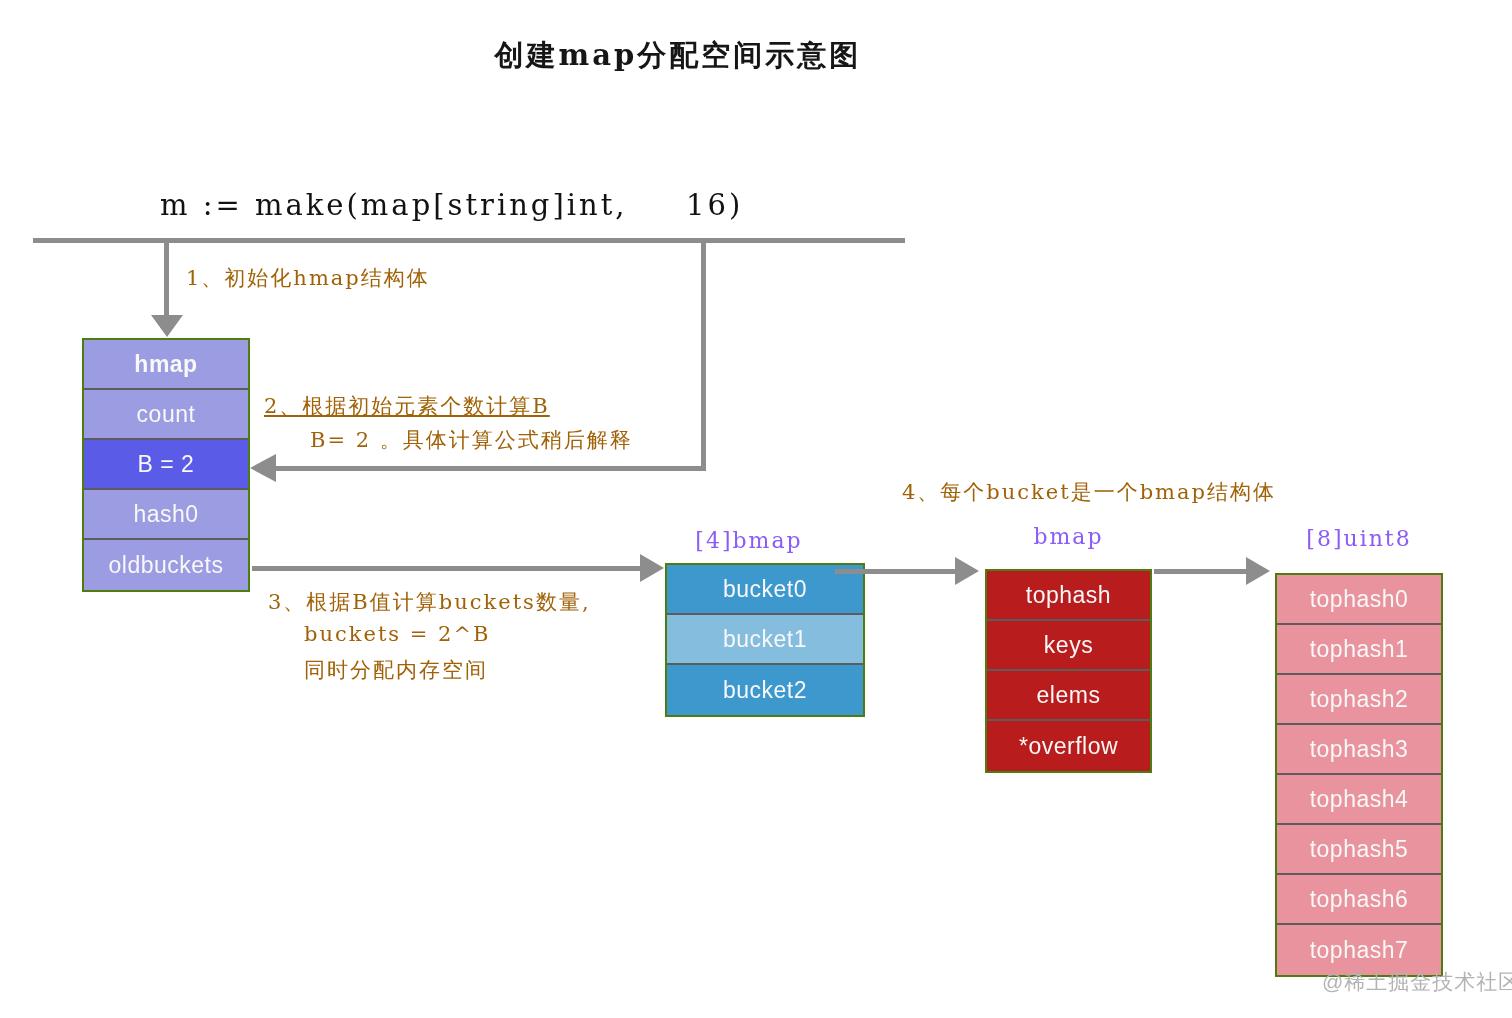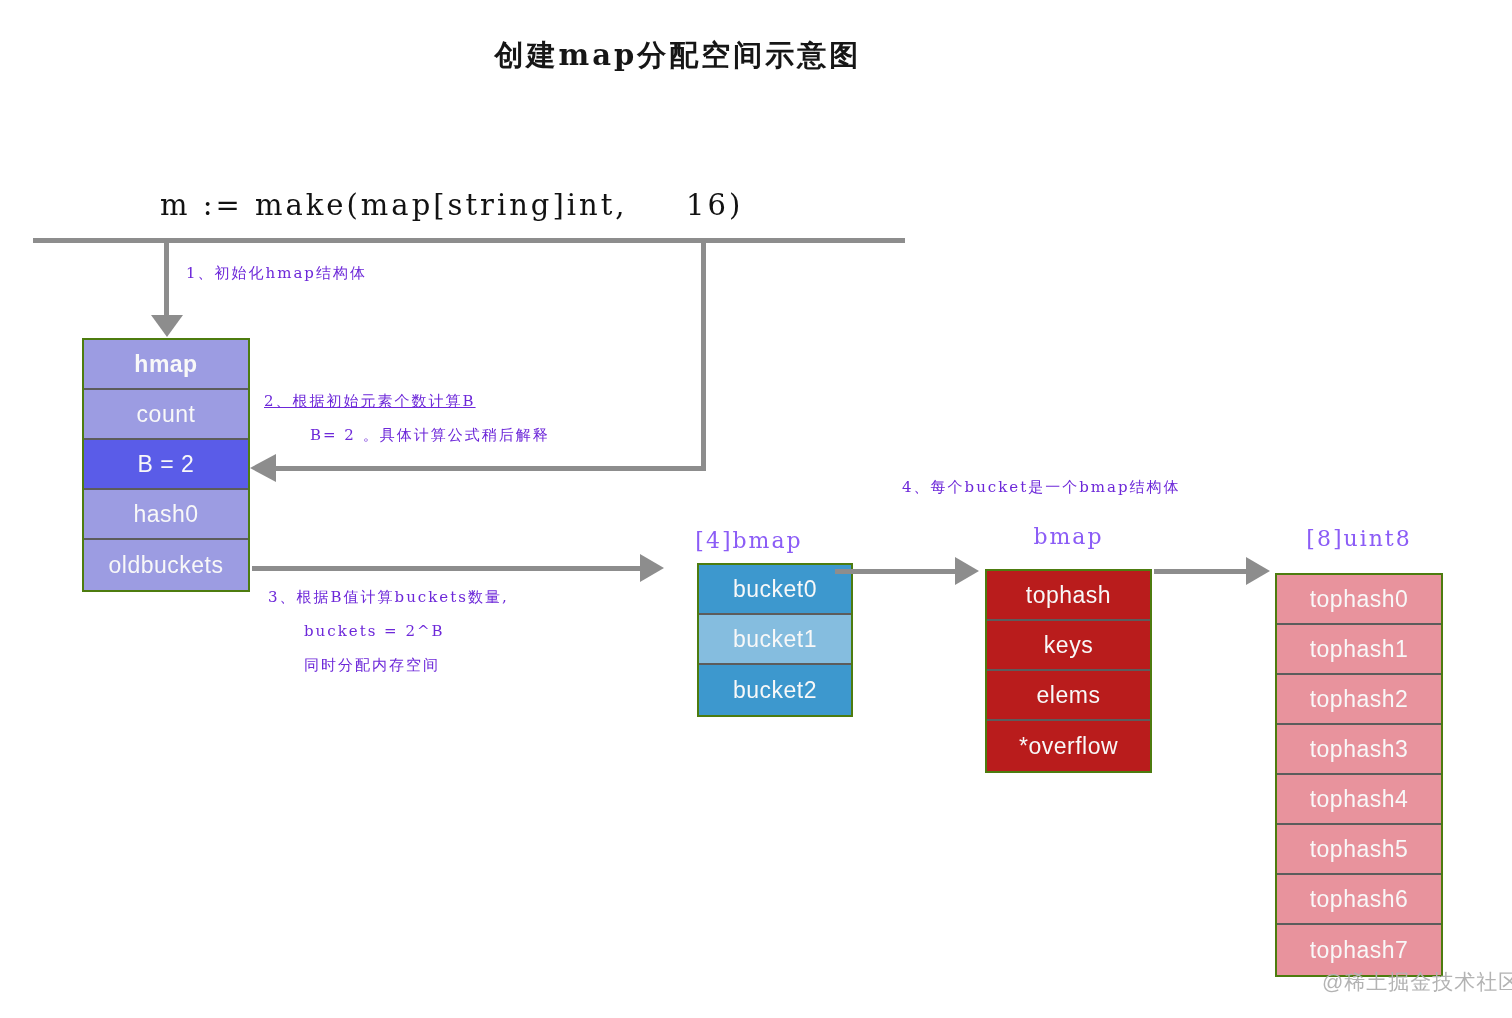--- a/index.html
+++ b/index.html
@@ -3,21 +3,21 @@
 <meta charset="utf-8">
 <style>
   html,body{margin:0;padding:0;background:#ffffff;}
   .canvas{position:relative;width:1512px;height:1018px;background:#ffffff;overflow:hidden;
           font-family:"Liberation Sans",sans-serif;}
   .abs{position:absolute;}
   .serif{font-family:"DejaVu Serif",serif;}
   .title{left:0;top:36px;width:1356px;text-align:center;font-size:29px;font-weight:bold;
          letter-spacing:3px;color:#161616;}
   .code{top:188px;font-size:29px;color:#121212;letter-spacing:3px;white-space:nowrap;}
-  .note{font-size:15px;color:#6d28d9;letter-spacing:2px;white-space:nowrap;}
+  .note{font-size:21px;color:#a16207;letter-spacing:2px;white-space:nowrap;}
   .line{background:#8d8d8d;}
   .struct{border:2px solid #4d7c0f;box-sizing:border-box;}
   .row{height:50px;display:flex;align-items:center;justify-content:center;
        color:#f8f8f8;font-size:23px;border-bottom:2px solid #5c5c5c;box-sizing:border-box;
        letter-spacing:0.5px;}
   .row:last-child{border-bottom:none;}
   .bold{font-weight:bold;}
   .c-pl{background:#9c9ce2;}
   .c-pd{background:#5a5ce8;}
   .c-bd{background:#3d98ce;}
@@ -67,21 +67,21 @@
   <div class="abs serif note" style="left:310px;top:426px;">B= 2 。具体计算公式稍后解释</div>
 
   <div class="abs line" style="left:252px;top:566px;width:390px;height:5px;"></div>
   <div class="abs ah ah-right" style="left:640px;top:554px;"></div>
 
   <div class="abs serif note" style="left:268px;top:588px;">3、根据B值计算buckets数量,</div>
   <div class="abs serif note" style="left:304px;top:622px;">buckets = 2^B</div>
   <div class="abs serif note" style="left:304px;top:656px;">同时分配内存空间</div>
 
   <div class="abs serif struct-label" style="left:665px;top:528px;width:168px;">[4]bmap</div>
-  <div class="abs struct" style="left:665px;top:563px;width:156px;margin-left:32px;">
+  <div class="abs struct" style="left:665px;top:563px;width:200px;">
     <div class="row c-bd">bucket0</div>
     <div class="row c-bl">bucket1</div>
     <div class="row c-bd">bucket2</div>
   </div>
 
   <div class="abs serif note" style="left:902px;top:478px;">4、每个bucket是一个bmap结构体</div>
 
   <div class="abs line" style="left:835px;top:569px;width:122px;height:5px;"></div>
   <div class="abs ah ah-right" style="left:955px;top:557px;"></div>
 

